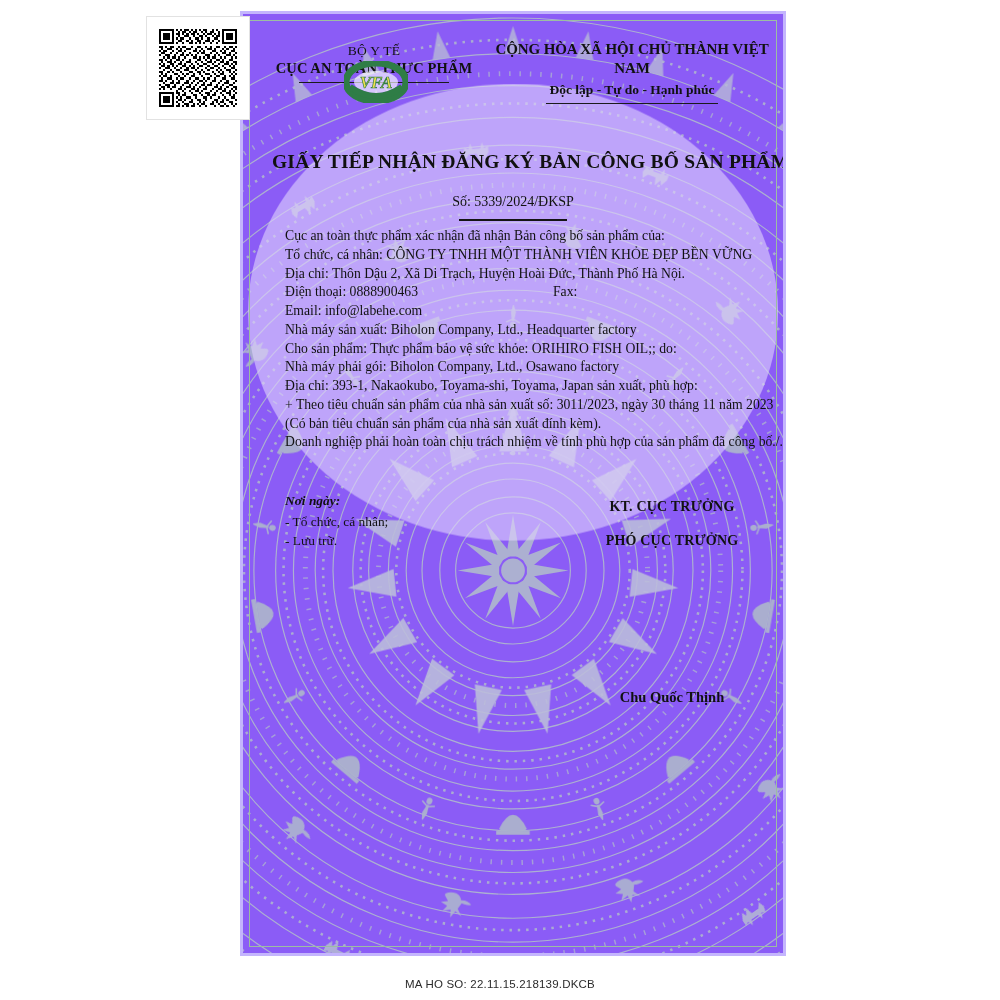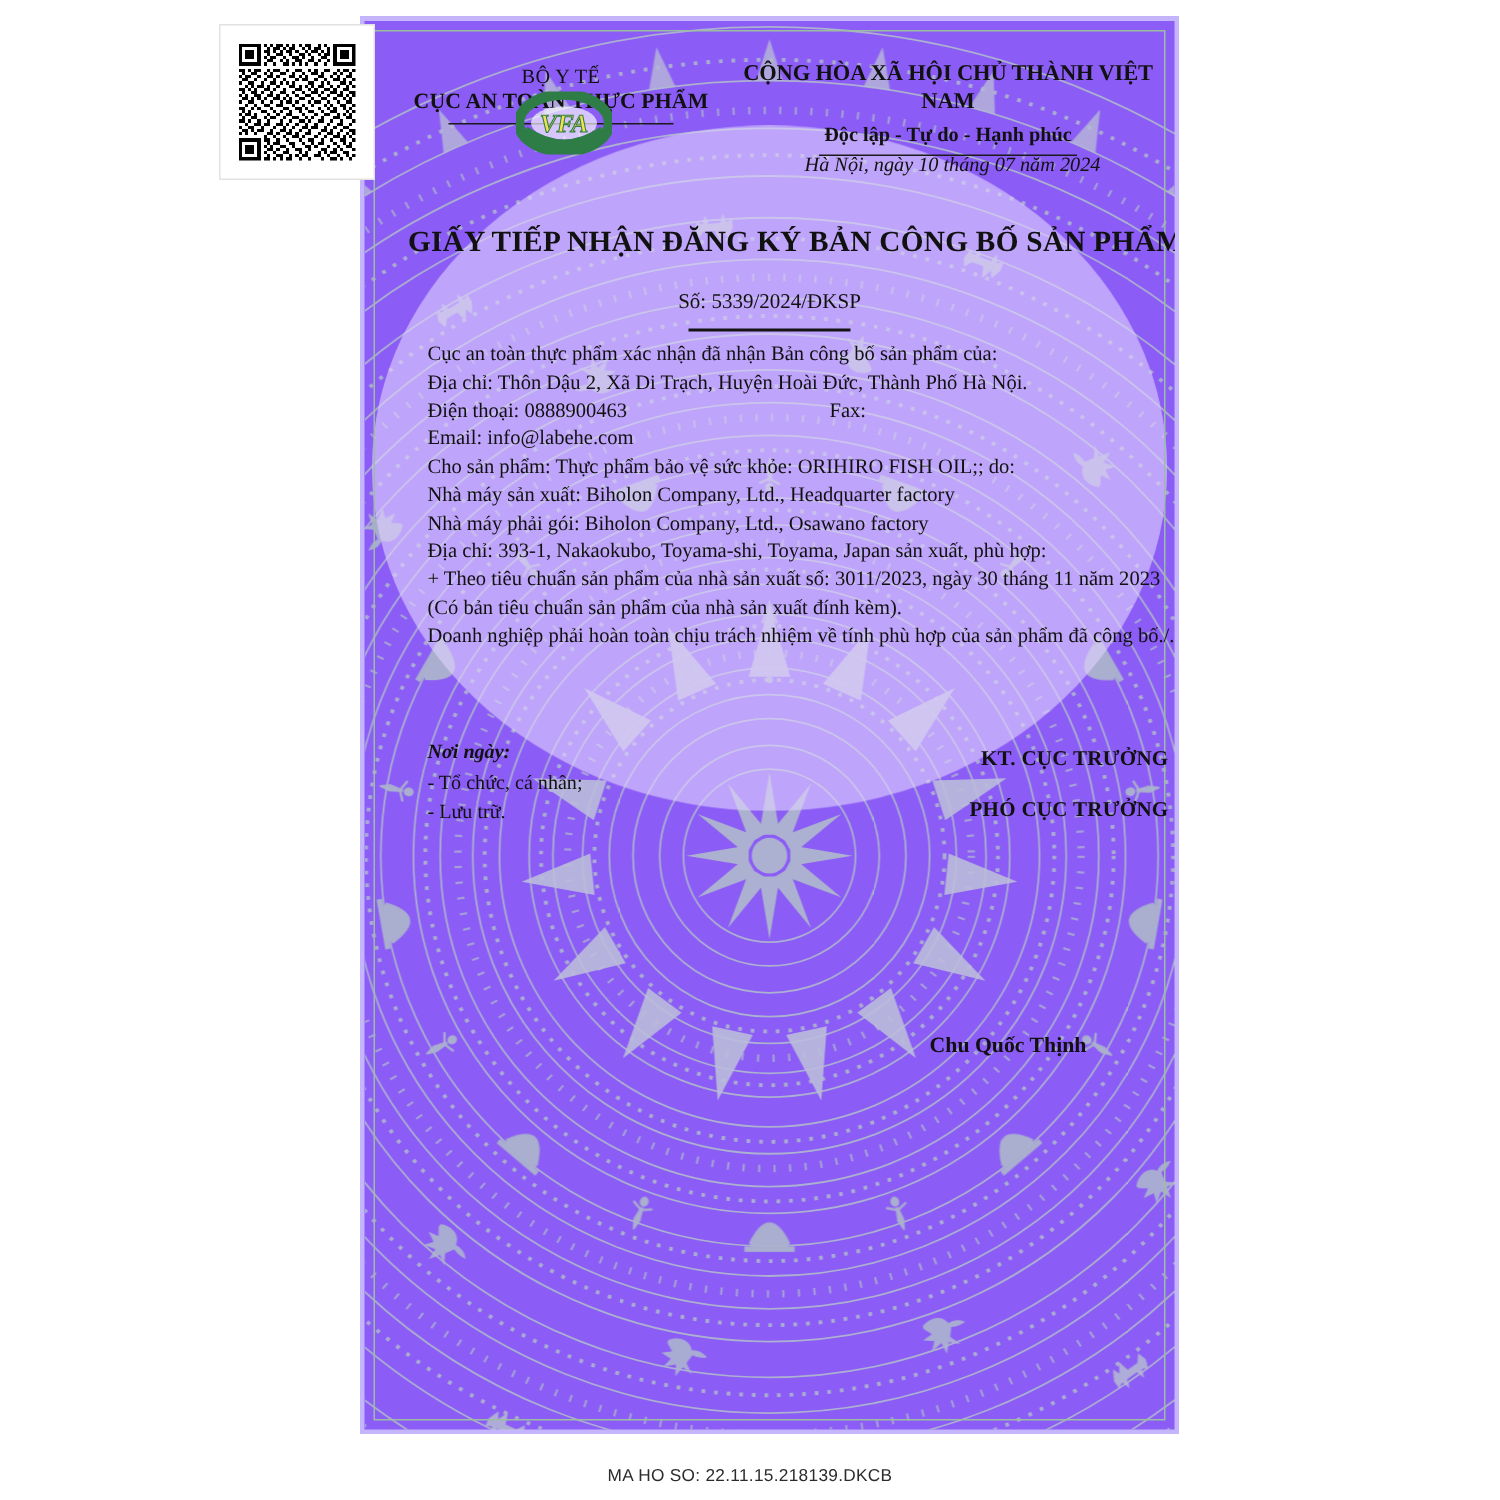--- a/index.html
+++ b/index.html
@@ -128,21 +128,21 @@
     left: 42px; top: 477px;
     font-size: 13.4px;
     line-height: 1.42;
   }
   #recipients .ttl { font-style: italic; font-weight: bold; margin-bottom: 2px; }
 
   #signature {
     position: absolute;
     left: 322px; top: 485px;
     width: 214px;
-    text-align: right;
+    text-align: center;
   }
   .sig-role { font-size: 14px; font-weight: bold; letter-spacing: .2px; }
   #sig-role2 { margin-top: 18px; }
   #signer-name {
     position: absolute;
     left: 322px; top: 675px; width: 214px;
     text-align: center;
     font-size: 14.5px;
     font-weight: bold;
   }
@@ -517,38 +517,38 @@
       <path d="M6 26 Q32 44 58 26" fill="none" stroke="#2f7d46" stroke-width="6"></path>
       <text x="32" y="27" text-anchor="middle" font-family="Liberation Serif, serif" font-size="17" font-weight="bold" font-style="italic" fill="#f2e14c" stroke="#2f7d46" stroke-width="0.7">VFA</text>
     </svg>
 
     <div class="hdr" id="hdr-right">
       <div class="hdr-r1">CỘNG HÒA XÃ HỘI CHỦ THÀNH VIỆT NAM</div>
       <div class="hdr-r2">Độc lập - Tự do - Hạnh phúc</div>
       <div class="rule-sm" id="rule-right"></div>
     </div>
 
-    <div id="date-line">Hà Nội, ngày 10 tháng 07 năm 2024</div>
 
     <div id="title-block">
       <div id="main-title">GIẤY TIẾP NHẬN ĐĂNG KÝ BẢN CÔNG BỐ SẢN PHẨM</div>
       <div id="doc-number">Số: 5339/2024/ĐKSP</div>
       <div id="title-rule"></div>
     </div>
 
     <div id="body-text">
       <div class="ln">Cục an toàn thực phẩm xác nhận đã nhận Bản công bố sản phẩm của:</div>
+      <div class="ln">Tổ chức, cá nhân: CÔNG TY TNHH MỘT THÀNH VIÊN KHỎE ĐẸP BỀN VỮNG</div>
       <div class="ln">Địa chỉ: Thôn Dậu 2, Xã Di Trạch, Huyện Hoài Đức, Thành Phố Hà Nội.</div>
       <div class="ln" id="phone-line">
         <span>Điện thoại: 0888900463</span>
         <span class="fax">Fax:</span>
       </div>
       <div class="ln">Email: info@labehe.com</div>
+      <div class="ln">Nhà máy sản xuất: Biholon Company, Ltd., Headquarter factory</div>
       <div class="ln">Cho sản phẩm: Thực phẩm bảo vệ sức khỏe: ORIHIRO FISH OIL;; do:</div>
-      <div class="ln">Nhà máy sản xuất: Biholon Company, Ltd., Headquarter factory</div>
       <div class="ln">Nhà máy phải gói: Biholon Company, Ltd., Osawano factory</div>
       <div class="ln">Địa chỉ: 393-1, Nakaokubo, Toyama-shi, Toyama, Japan sản xuất, phù hợp:</div>
       <div class="ln">+ Theo tiêu chuẩn sản phẩm của nhà sản xuất số: 3011/2023, ngày 30 tháng 11 năm 2023</div>
       <div class="ln">(Có bản tiêu chuẩn sản phẩm của nhà sản xuất đính kèm).</div>
       <div class="ln">Doanh nghiệp phải hoàn toàn chịu trách nhiệm về tính phù hợp của sản phẩm đã công bố./.</div>
     </div>
 
     <div id="recipients">
       <div class="ttl">Nơi ngày:</div>
       <div>- Tổ chức, cá nhân;</div>

